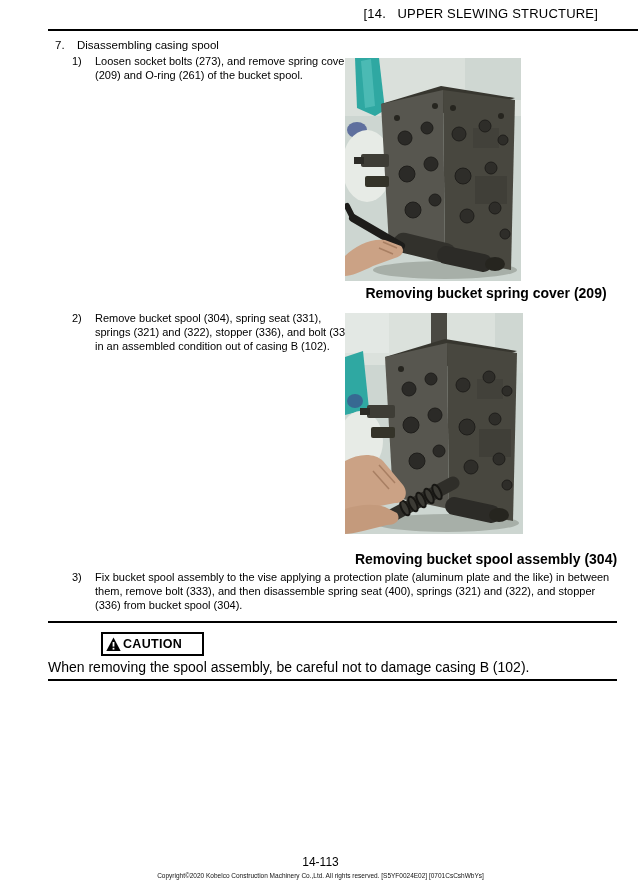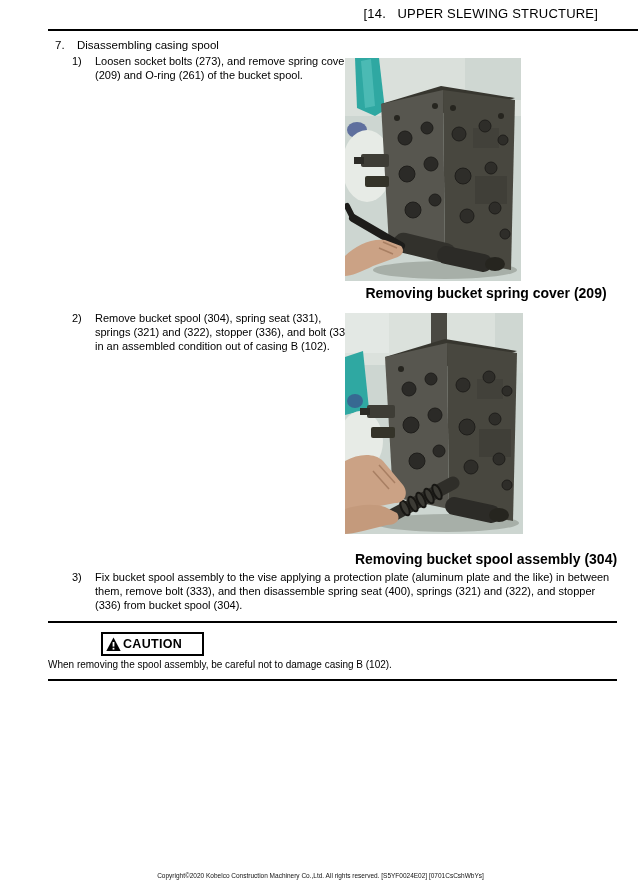--- a/index.html
+++ b/index.html
@@ -47,21 +47,21 @@
   .rule3{position:absolute;top:679px;left:48px;width:569px;height:2px;background:#000;}
   .caution-box{
     position:absolute;top:632px;left:57px;
     border:2px solid #000;background:#fff;
     display:inline-flex;align-items:center;
     padding:1px 20px 1px 3px;height:18px;margin-left:44px;
   }
   .caution-box .tri{margin-right:2px;display:inline-flex;}
   .caution-label{font-size:12.5px;font-weight:bold;letter-spacing:0.3px;}
   .caution-text{
-    position:absolute;top:659px;left:48px;font-size:10px;
+    position:absolute;top:659px;left:48px;font-size:14px;
   }
   .chapter-tab{
     position:absolute;top:528px;left:612px;width:29px;height:90px;background:#000;
     color:#fff;display:flex;align-items:center;
   }
   .chapter-tab span{font-size:15px;padding-left:3px;}
   .footer-page{
     position:absolute;top:855px;left:0;width:641px;text-align:center;font-size:12px;
   }
   .footer-copy{
@@ -227,15 +227,16 @@
       </svg>
     </span>
     <span class="caution-label">CAUTION</span>
   </div>
 
   <div class="caution-text">When removing the spool assembly, be careful not to damage casing B (102).</div>
 
   <div class="rule3"></div>
 
 
+  <div class="footer-page">14-113</div>
   <div class="footer-copy">Copyright©2020 Kobelco Construction Machinery Co.,Ltd. All rights reserved. [S5YF0024E02] [0701CsCshWbYs]</div>
 
 </div>
 
 </body></html>

